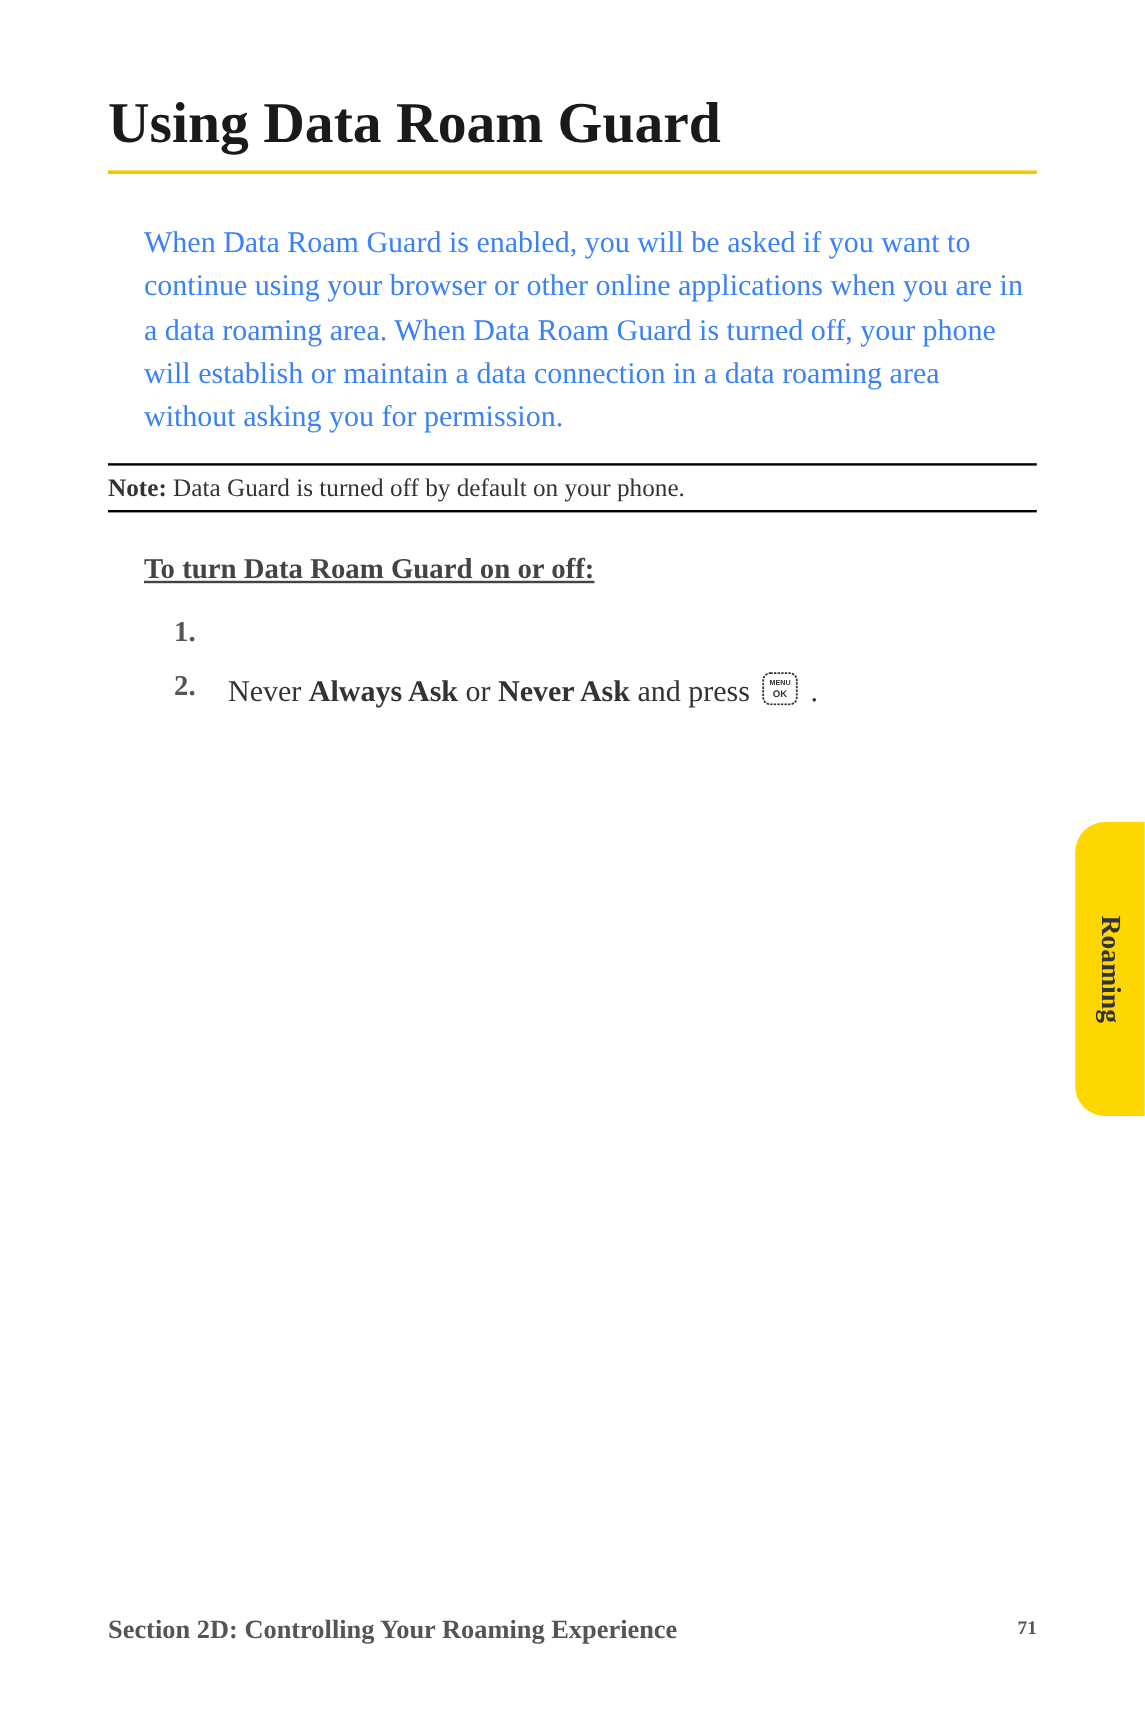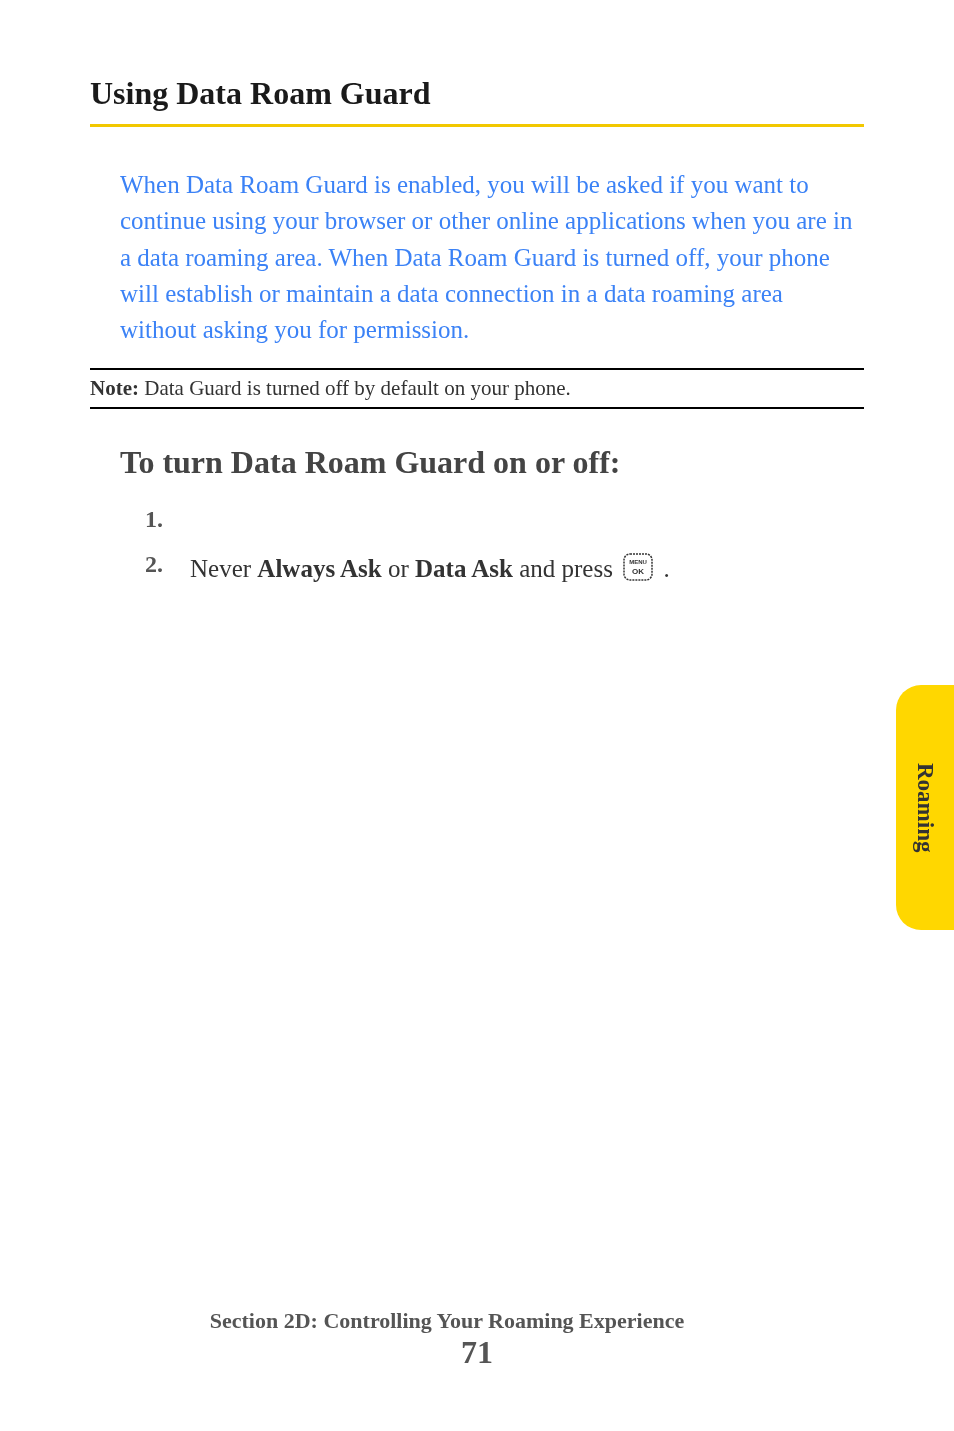--- a/index.html
+++ b/index.html
@@ -15,21 +15,21 @@
       font-family: Georgia, 'Times New Roman', serif;
       position: relative;
       color: #333;
     }
 
     .content {
       padding: 75px 90px 0 90px;
     }
 
     .main-heading {
-      font-size: 32px;
+      font-size: 48px;
       font-weight: bold;
       color: #1a1a1a;
       margin-bottom: 12px;
     }
 
     .heading-underline {
       border-bottom: 3px solid #f2c800;
       margin-bottom: 40px;
     }
 
@@ -51,25 +51,26 @@
     .note-text {
       font-size: 21px;
       color: #333;
     }
 
     .note-label {
       font-weight: bold;
     }
 
     .sub-heading {
-      font-size: 32px;
+      font-size: 24px;
       font-weight: bold;
       color: #444;
       margin-bottom: 25px;
       padding-left: 30px;
+      text-decoration: underline;
     }
 
     .list-item {
       display: flex;
       padding-left: 55px;
       margin-bottom: 18px;
     }
 
     .list-number {
       font-size: 24px;
@@ -119,32 +120,31 @@
 
     .footer {
       position: absolute;
       bottom: 60px;
       left: 0;
       right: 0;
       display: flex;
       justify-content: space-between;
       align-items: center;
       padding: 0 90px;
-      flex-direction: column;
     }
 
     .footer-text {
       font-size: 22px;
       font-weight: bold;
       color: #555;
       margin-right: 60px;
     }
 
     .footer-page {
-      font-size: 32px;
+      font-size: 16px;
       font-weight: bold;
       color: #555;
     }
   </style>
 </head>
 <body>
 
 <div class="content">
   <h1 class="main-heading">Using Data Roam Guard</h1>
   <div class="heading-underline"></div>
@@ -159,21 +159,21 @@
 
   <p class="sub-heading">To turn Data Roam Guard on or off:</p>
 
   <div class="list-item">
     <span class="list-number">1.</span>
   </div>
 
   <div class="list-item">
     <span class="list-number">2.</span>
     <span class="list-content">
-      <span>Never </span><span class="bold">Always Ask</span><span> or </span><span class="bold">Data Ask</span><span> and press </span><span class="menu-ok-icon"><svg width="30" height="28" viewBox="0 0 30 28">
+      <span>Never </span><span class="bold">Always Ask</span><span> or </span><span class="bold">Never Ask</span><span> and press </span><span class="menu-ok-icon"><svg width="30" height="28" viewBox="0 0 30 28">
             <rect x="1" y="1" width="28" height="26" rx="6" ry="6" fill="none" stroke="#333" stroke-width="1.5" stroke-dasharray="2 1"></rect>
             <text x="15" y="11" font-size="6" font-family="Arial" text-anchor="middle" fill="#333" font-weight="bold">MENU</text>
             <text x="15" y="21" font-size="8" font-family="Arial" text-anchor="middle" fill="#333" font-weight="bold">OK</text>
           </svg></span><span> .</span>
     </span>
   </div>
 </div>
 
 <div class="side-tab">
   <span class="side-tab-text">Roaming</span>

